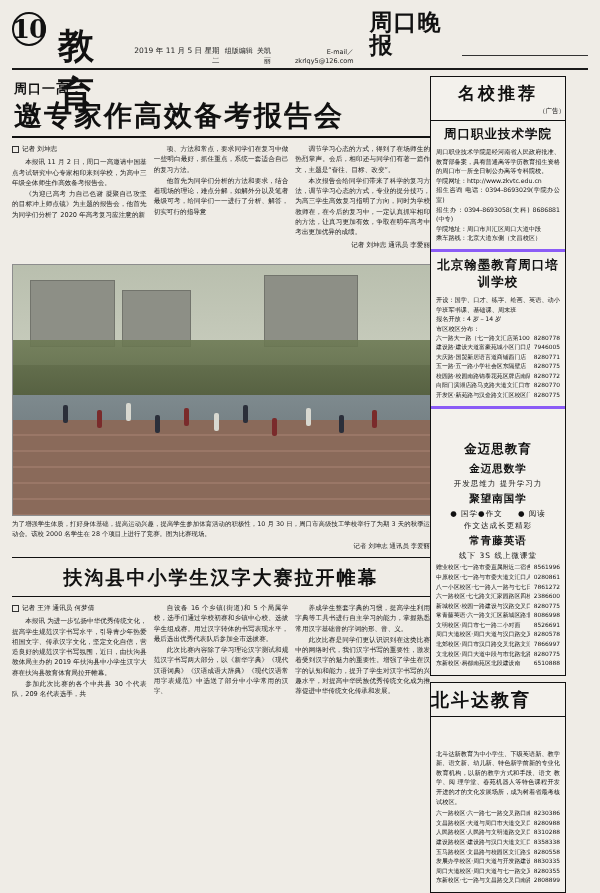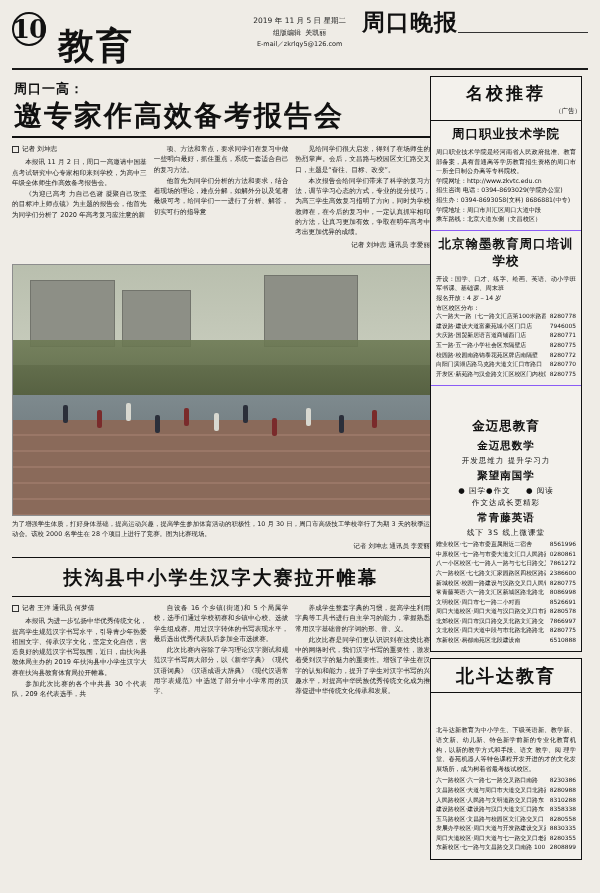--- a/index.html
+++ b/index.html
@@ -32,41 +32,41 @@
     letter-spacing:-1px;
   }
   .section-name{
     font-family:"DejaVu Serif","Liberation Serif",serif;
     font-size:36px;font-weight:bold;
     margin-top:10px;
     letter-spacing:2px;
   }
   .mh-right{
     margin-left:auto;text-align:right;padding-top:6px;
-    display:flex;flex-direction:column;align-items:center;
+    display:flex;flex-direction:row;align-items:flex-start;margin-top:30px;
   }
   .mh-date{font-size:7.5px;color:#222;margin-bottom:2px;}
   .mh-editor{font-size:7px;color:#222;font-family:Liberation Mono, monospace;}
   .mh-mail{font-size:6.5px;color:#222;margin-top:2px;}
   .mh-title{
     font-family:"DejaVu Serif","Liberation Serif",serif;
     font-weight:bold;font-size:23px;letter-spacing:1px;
     color:#111;line-height:1;
   }
   .mh-titlebox{display:flex;flex-direction:row;align-items:flex-end;margin-left:16px;}
   .thinline{border-bottom:1px solid #333;margin-top:3px;}
 
   
   .body{
     display:flex;
     margin-top:6px;
     height:812px;
   }
   .left{width:418px;position:relative;}
-  .right{width:152px;position:relative;}
+  .right{width:136px;position:relative;}
 
   
   .kicker{
     font-family:"DejaVu Serif","Liberation Serif",serif;
     font-size:13px;font-weight:bold;margin:4px 0 2px 2px;letter-spacing:1px;
   }
   .headline{
     font-family:"DejaVu Serif","Liberation Serif",serif;
     font-size:28px;font-weight:bold;letter-spacing:2px;
     margin:2px 0 4px 2px;line-height:1.15;
@@ -114,41 +114,41 @@
   
   .rail-box{border:1px solid #111;margin-bottom:6px;background:#f3f1ec;}
   .rail-title{
     font-family:"DejaVu Serif","Liberation Serif",serif;
     font-size:17px;font-weight:bold;text-align:center;
     letter-spacing:3px;padding:5px 0 2px 0;
   }
   .rail-sub{font-size:6.5px;text-align:right;padding-bottom:4px;}
   .rail-divider{border-top:1px solid #111;}
   .ad{
-    border-bottom:1px solid #8b5cf6;
+    border-bottom:3px solid #8b5cf6;
     padding:5px 5px 6px 5px;
   }
   .ad:last-child{border-bottom:none;margin-top:27px;}
   .ad-name{
     font-family:"DejaVu Serif","Liberation Serif",serif;
     font-size:12.5px;font-weight:bold;text-align:center;
     letter-spacing:1px;margin-bottom:4px;
   }
   .ad-line{font-size:6.2px;line-height:1.55;text-align:justify;word-break:break-all;}
   .ad-big{
     font-family:"DejaVu Serif","Liberation Serif",serif;
     font-size:10.5px;font-weight:bold;text-align:center;letter-spacing:1px;margin:3px 0;
   }
   .ad-mid{font-size:7.5px;text-align:center;margin:2px 0;letter-spacing:1px;}
   .listing{font-size:5.9px;line-height:1.62;display:flex;justify-content:space-between;gap:4px;}
   .listing .nm{flex:1;white-space:nowrap;overflow:hidden;}
   .listing .tel{white-space:nowrap;}
   .rail-bigtitle{
     font-family:"DejaVu Serif","Liberation Serif",serif;
-    font-size:18px;font-weight:bold;text-align:center;letter-spacing:2px;
+    font-size:18px;font-weight:bold;text-align:left;letter-spacing:2px;
     padding:5px 0 4px 0;border-bottom:1px solid #111;
   }
 
   
   .sky{position:absolute;left:0;top:0;width:100%;height:40%;background:linear-gradient(#b9bfae,#c9cdbe);}
   .bldg{position:absolute;background:#8d8f86;border:1px solid #72746c;}
   .trees{position:absolute;left:0;top:30%;width:100%;height:22%;background:linear-gradient(#6d7a54,#55603f);opacity:.9;}
   .ground{position:absolute;left:0;top:52%;width:100%;height:48%;background:linear-gradient(#7e8a8e,#5e676b);}
   .track{position:absolute;left:0;top:62%;width:100%;height:38%;background:repeating-linear-gradient(180deg,#8a6a5a 0px,#8a6a5a 14px,#9a7767 14px,#9a7767 16px);}
   .runner{position:absolute;width:5px;height:18px;background:#2b2f3a;border-radius:2px;}
@@ -190,21 +190,21 @@
         <div class="col">
           <div class="byline"><span class="sq"></span><span>记者 刘坤志</span></div>
           <span class="indent">本报讯 11 月 2 日，周口一高邀请中国基点考试研究中心专家相印来到学校，为高中三年级全体师生作高效备考报告会。</span>
           <span class="indent">《为迎已高考 力自己色谢 凝聚自己攻坚的目标冲上师点镜》为主题的报告会，他首先为同学们分析了 2020 年高考复习应注意的新</span>
         </div>
         <div class="col">
           <span class="indent">项、方法和常点，要求同学们在复习中做一些明白最好，抓住重点，系统一套适合自己的复习方法。</span>
           <span class="indent">他首先为同学们分析的方法和要求，结合着现场的理论，难点分解，如解外分以及笔者最级可考，给同学们一一进行了分析、解答，切实可行的指导意</span>
         </div>
         <div class="col">
-          <span class="indent">见给同学们很大启发，得到了在场师生的热烈掌声。会后，文昌路与校园区文汇路交叉口，主题是“奋往、目标、改变”。</span>
+          <span class="indent">调节学习心态的方式，得到了在场师生的热烈掌声。会后，相印还与同学们有著一篇作文，主题是“奋往、目标、改变”。</span>
           <span class="indent">本次报告会给同学们带来了科学的复习方法，调节学习心态的方式，专业的提分技巧，为高三学生高效复习指明了方向，同时为学校教师在，在今后的复习中，一定认真抓牢相印的方法，让真习更加有效，争取在明年高考中考出更加优异的成绩。</span>
           <span class="sign">记者 刘坤志 通讯员 李爱丽</span>
         </div>
       </div>
 
       <div class="photo-wrap">
         <div class="photo">
           <div class="sky"></div>
           <div class="bldg" style="left:4%;top:6%;width:20%;height:26%;"></div>
           <div class="bldg" style="left:26%;top:10%;width:16%;height:22%;"></div>

